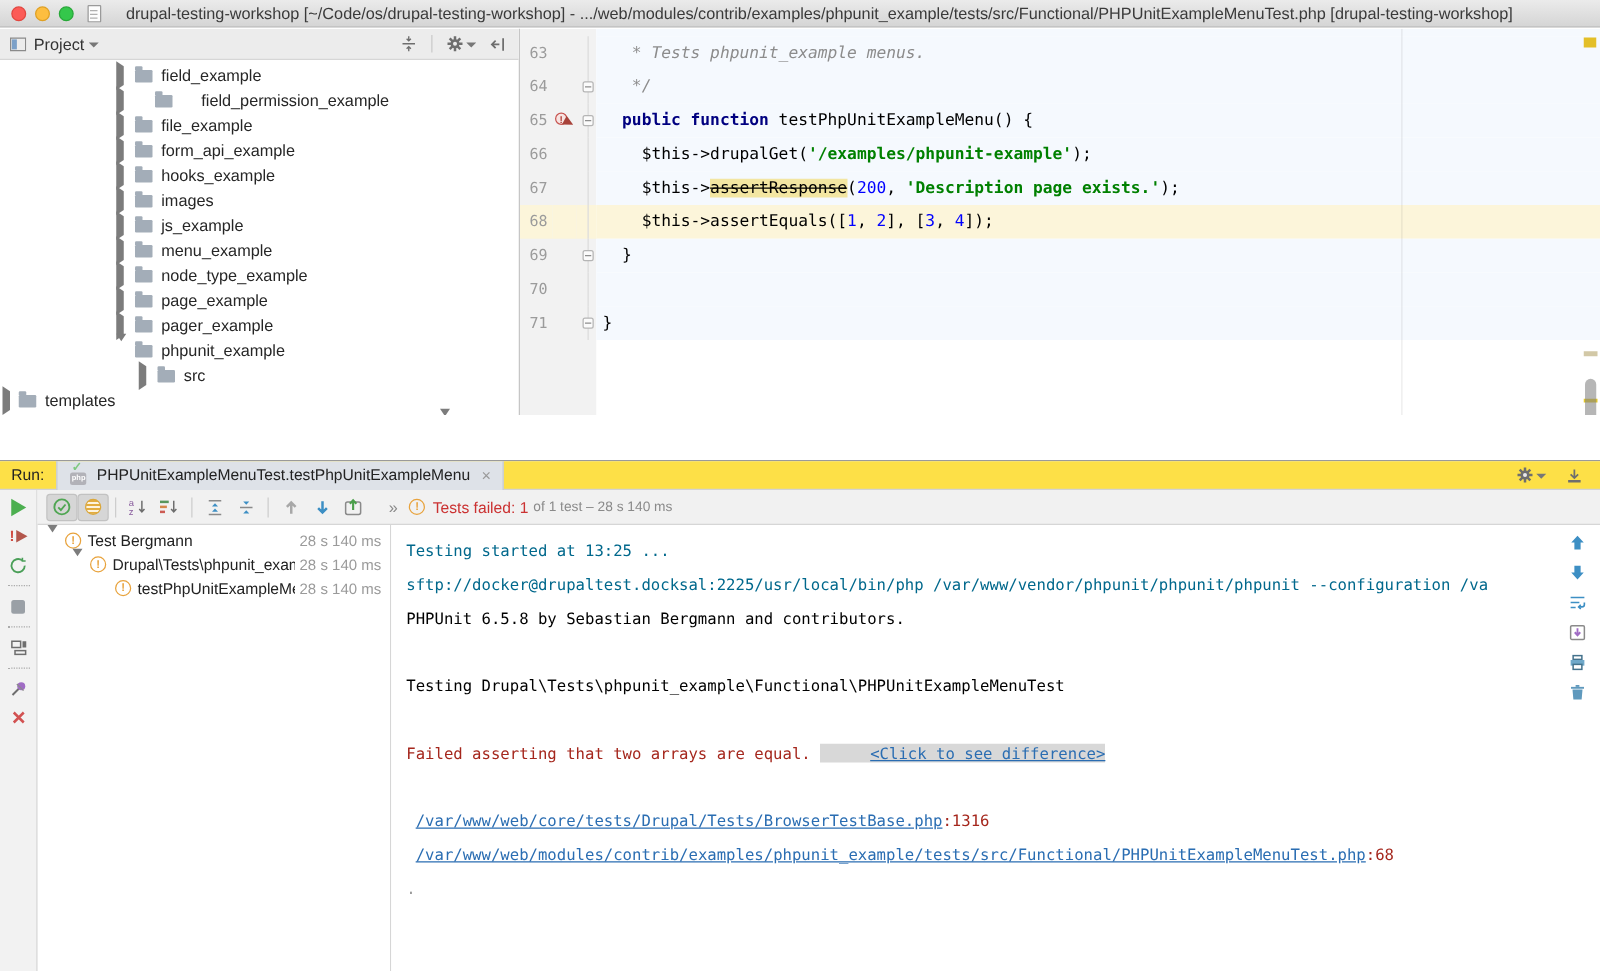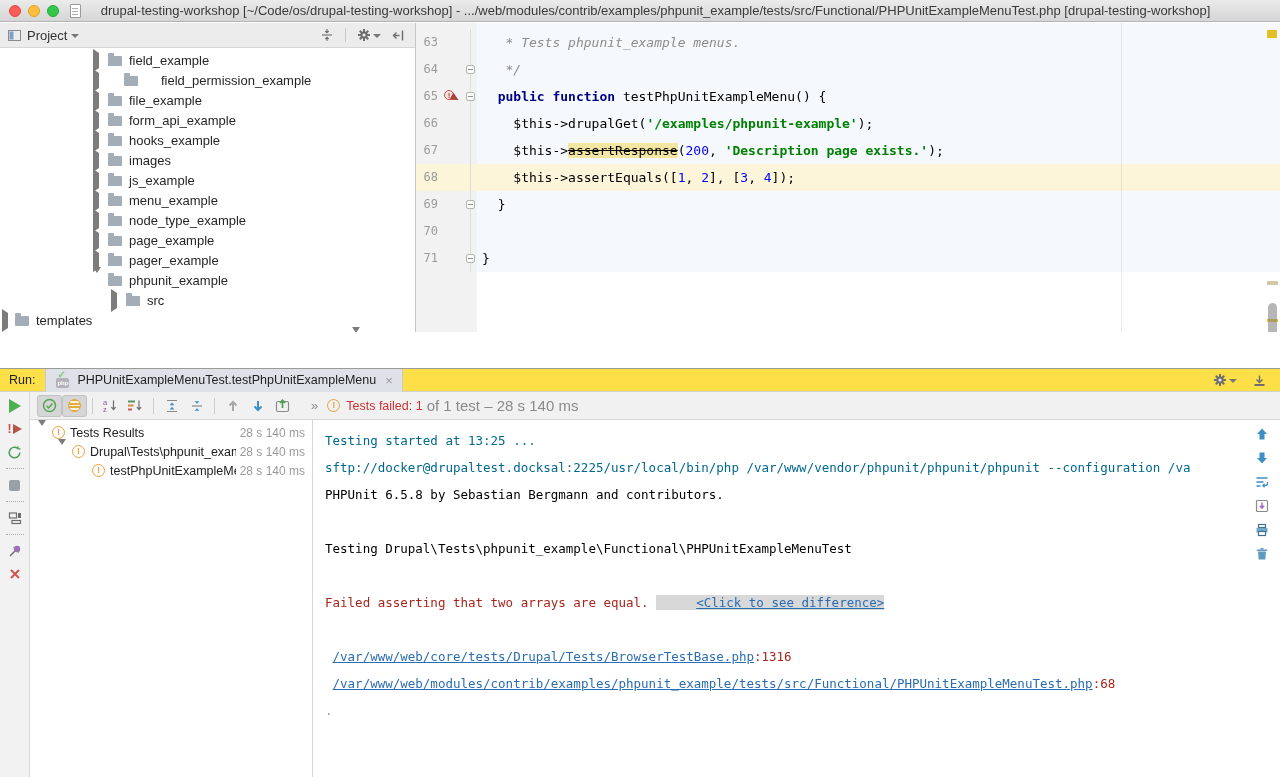--- a/index.html
+++ b/index.html
@@ -116,21 +116,21 @@
   .tbtn { width:25px; height:22px; display:flex; align-items:center; justify-content:center;
     border-radius:3px; border:1px solid transparent; cursor:pointer; flex:none; }
   .tbtn.on { background:#d6d6d6; border-color:#c2c2c2; }
   .tdiv { width:1px; height:16px; background:#cdcdcd; margin:0 5px; flex:none; }
   .stripes { width:13px; height:13px; border-radius:50%; border:1px solid #dba83c;
     background:repeating-linear-gradient(#e3ac3e 0 1.5px, #fdf3dd 1.5px 3.2px); }
   .chevs { color:#8a8a8a; margin:0 9px 0 16px; font-size:13px; }
   .fail-badge { width:13px; height:13px; flex:none; border-radius:50%; border:1.5px solid var(--test-badge);
     color:var(--test-badge); font:bold 9px/11px "Liberation Sans",sans-serif; text-align:center; }
   .status-fail { color:var(--fail-red); font-size:12.5px; margin-left:6px; }
-  .status-rest { color:#8a8a8a; font-size:15px; margin-left:4px; }
+  .status-rest { color:#8a8a8a; font-size:11px; margin-left:4px; }
 
   .rcontent { flex:1; display:flex; min-height:0; position:relative; }
   .testtree { width:283px; flex:none; border-right:1px solid #d6d6d6; padding-top:3px; overflow:hidden; }
   .tt-row { height:19px; display:flex; align-items:center; font-size:12.5px; color:#222; cursor:default; }
   .tt-chev { width:10px; flex:none; margin-right:4px; }
   .tt-badge { margin-right:5px; }
   .tt-label { white-space:nowrap; overflow:hidden; flex:0 1 auto; min-width:0; }
   .tt-time { margin-left:auto; flex:none; color:#9a9a9a; font-size:12px; padding:0 7px 0 4px; }
 
   .console { flex:1; background:#fff; overflow:hidden; padding:7px 46px 0 12px;
@@ -528,21 +528,21 @@
           <span class="fail-badge">!</span>
           <span class="status-fail">Tests failed: 1</span>
           <span class="status-rest">of 1 test – 28 s 140 ms</span>
         </div>
 
         <div class="rcontent">
           <div class="testtree" id="test-tree">
               <div class="tt-row" style="padding-left: 8px;">
                 <span class="tt-chev"><span class="chev-d"></span></span>
                 <span class="fail-badge tt-badge">!</span>
-                <span class="tt-label">Tests Results</span>
+                <span class="tt-label">Test Bergmann</span>
                 <span class="tt-time">28 s 140 ms</span>
               </div>
               <div class="tt-row" style="padding-left: 28px;">
                 <span class="tt-chev"><span class="chev-d"></span></span>
                 <span class="fail-badge tt-badge">!</span>
                 <span class="tt-label">Drupal\Tests\phpunit_example\Functional\PHPUnitExampleMenuTest</span>
                 <span class="tt-time">28 s 140 ms</span>
               </div>
               <div class="tt-row" style="padding-left: 48px;">
                 <span class="tt-chev"></span>

